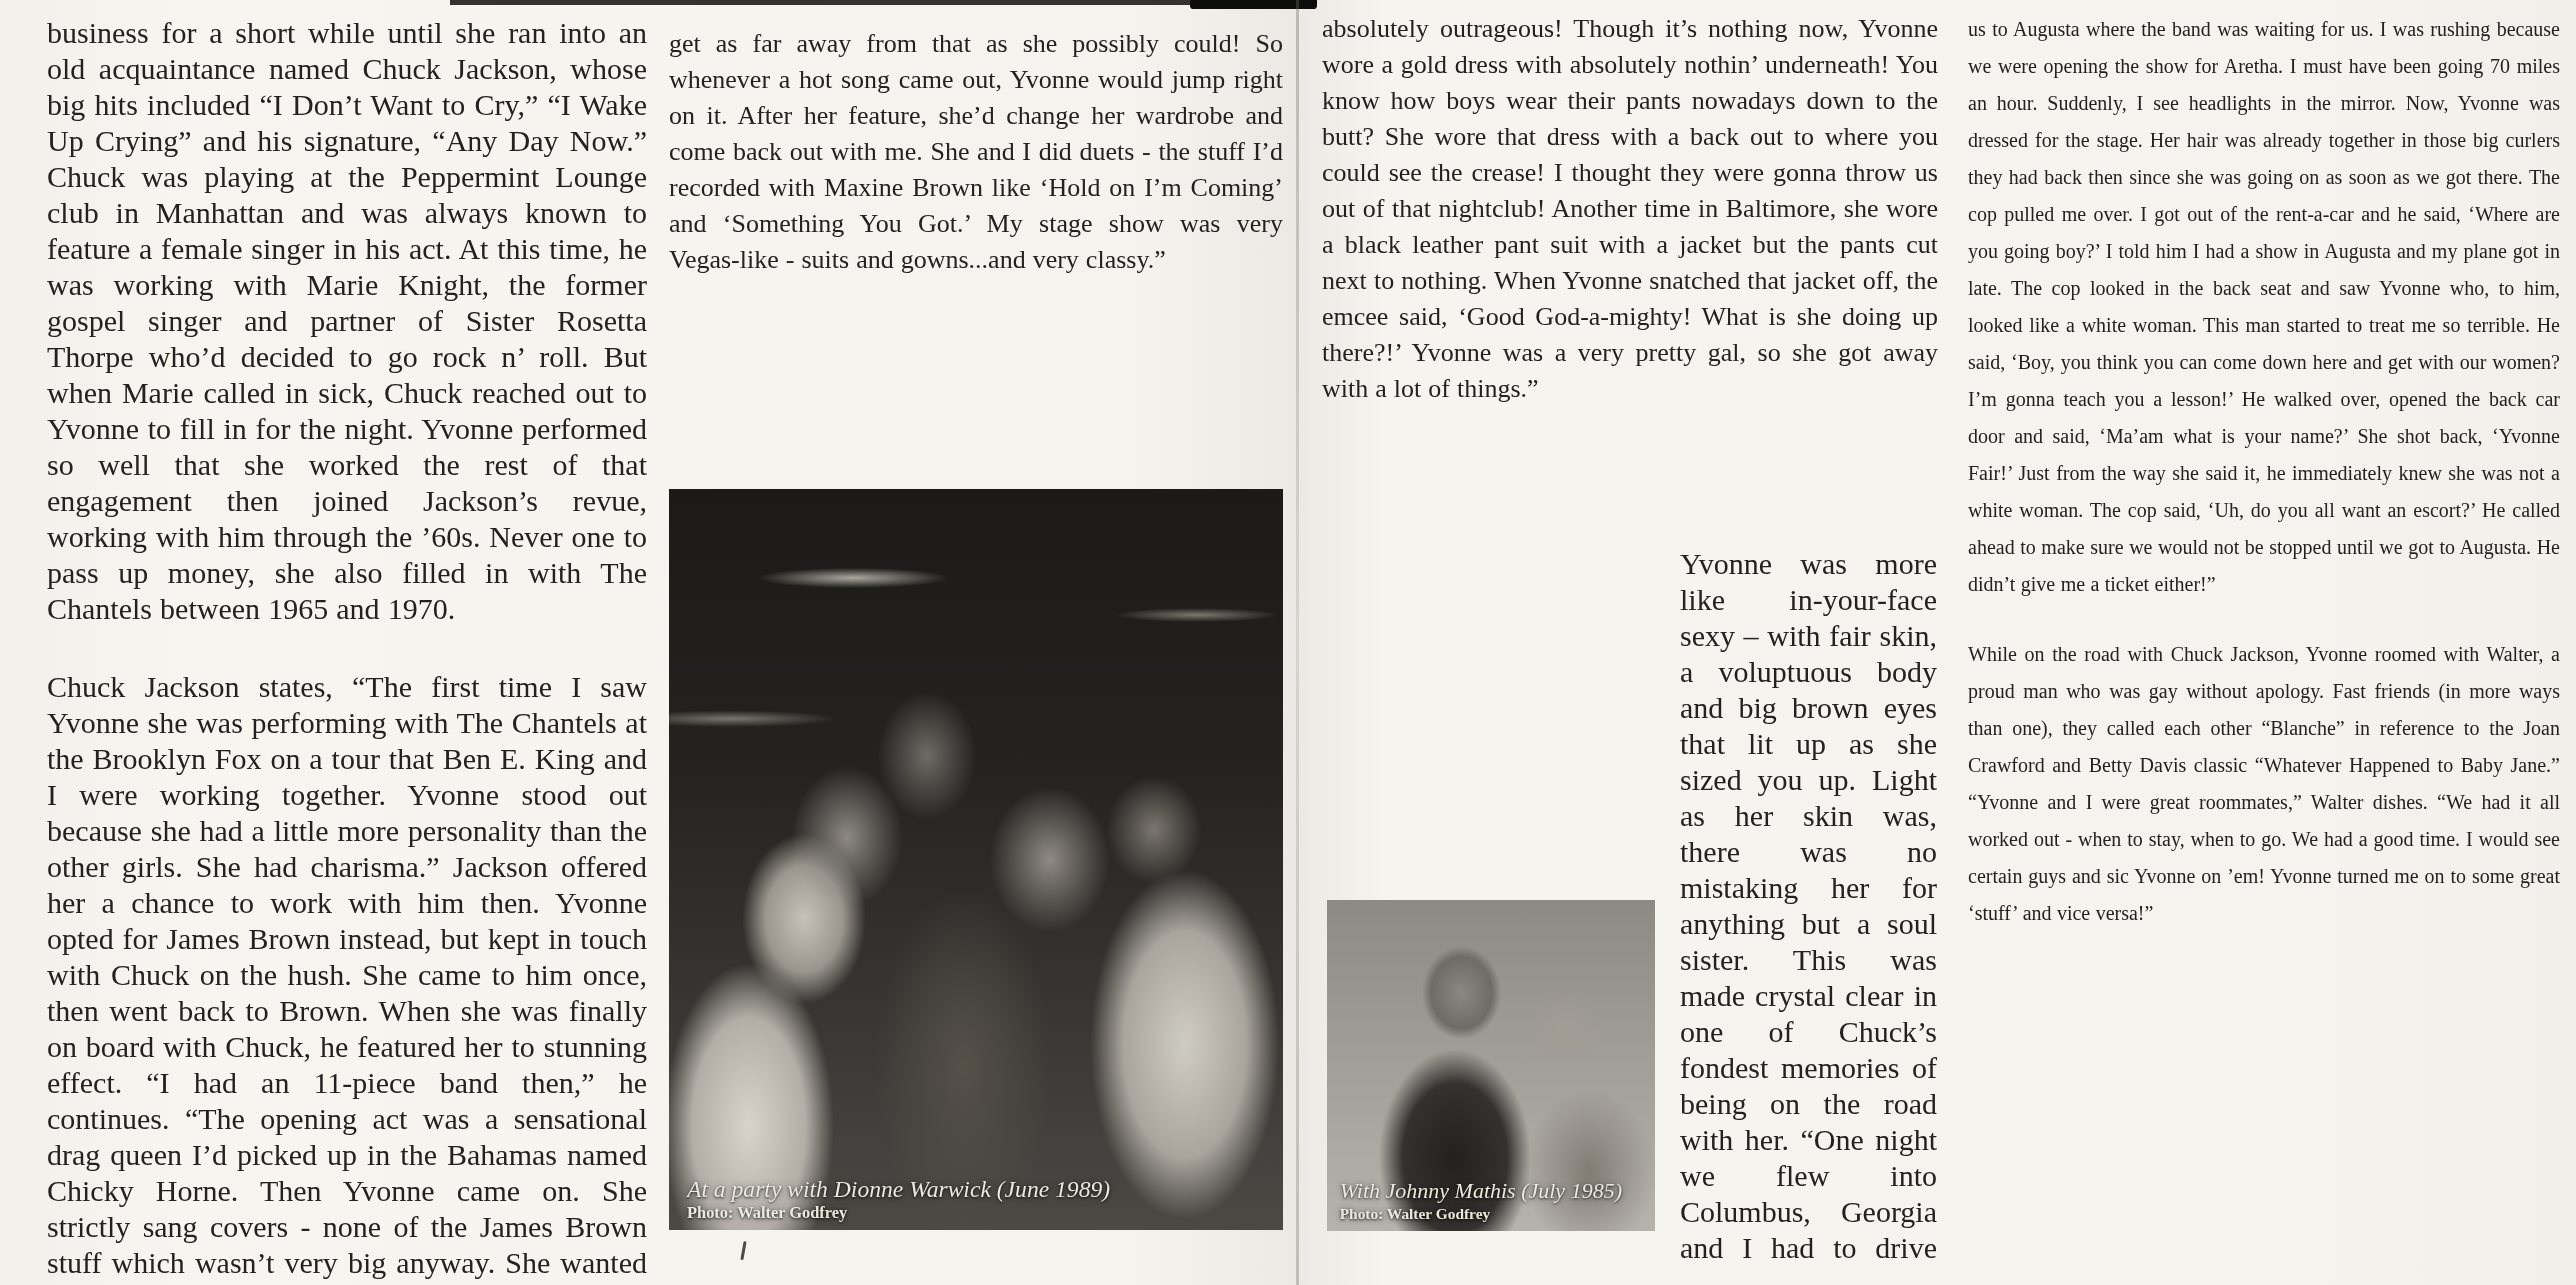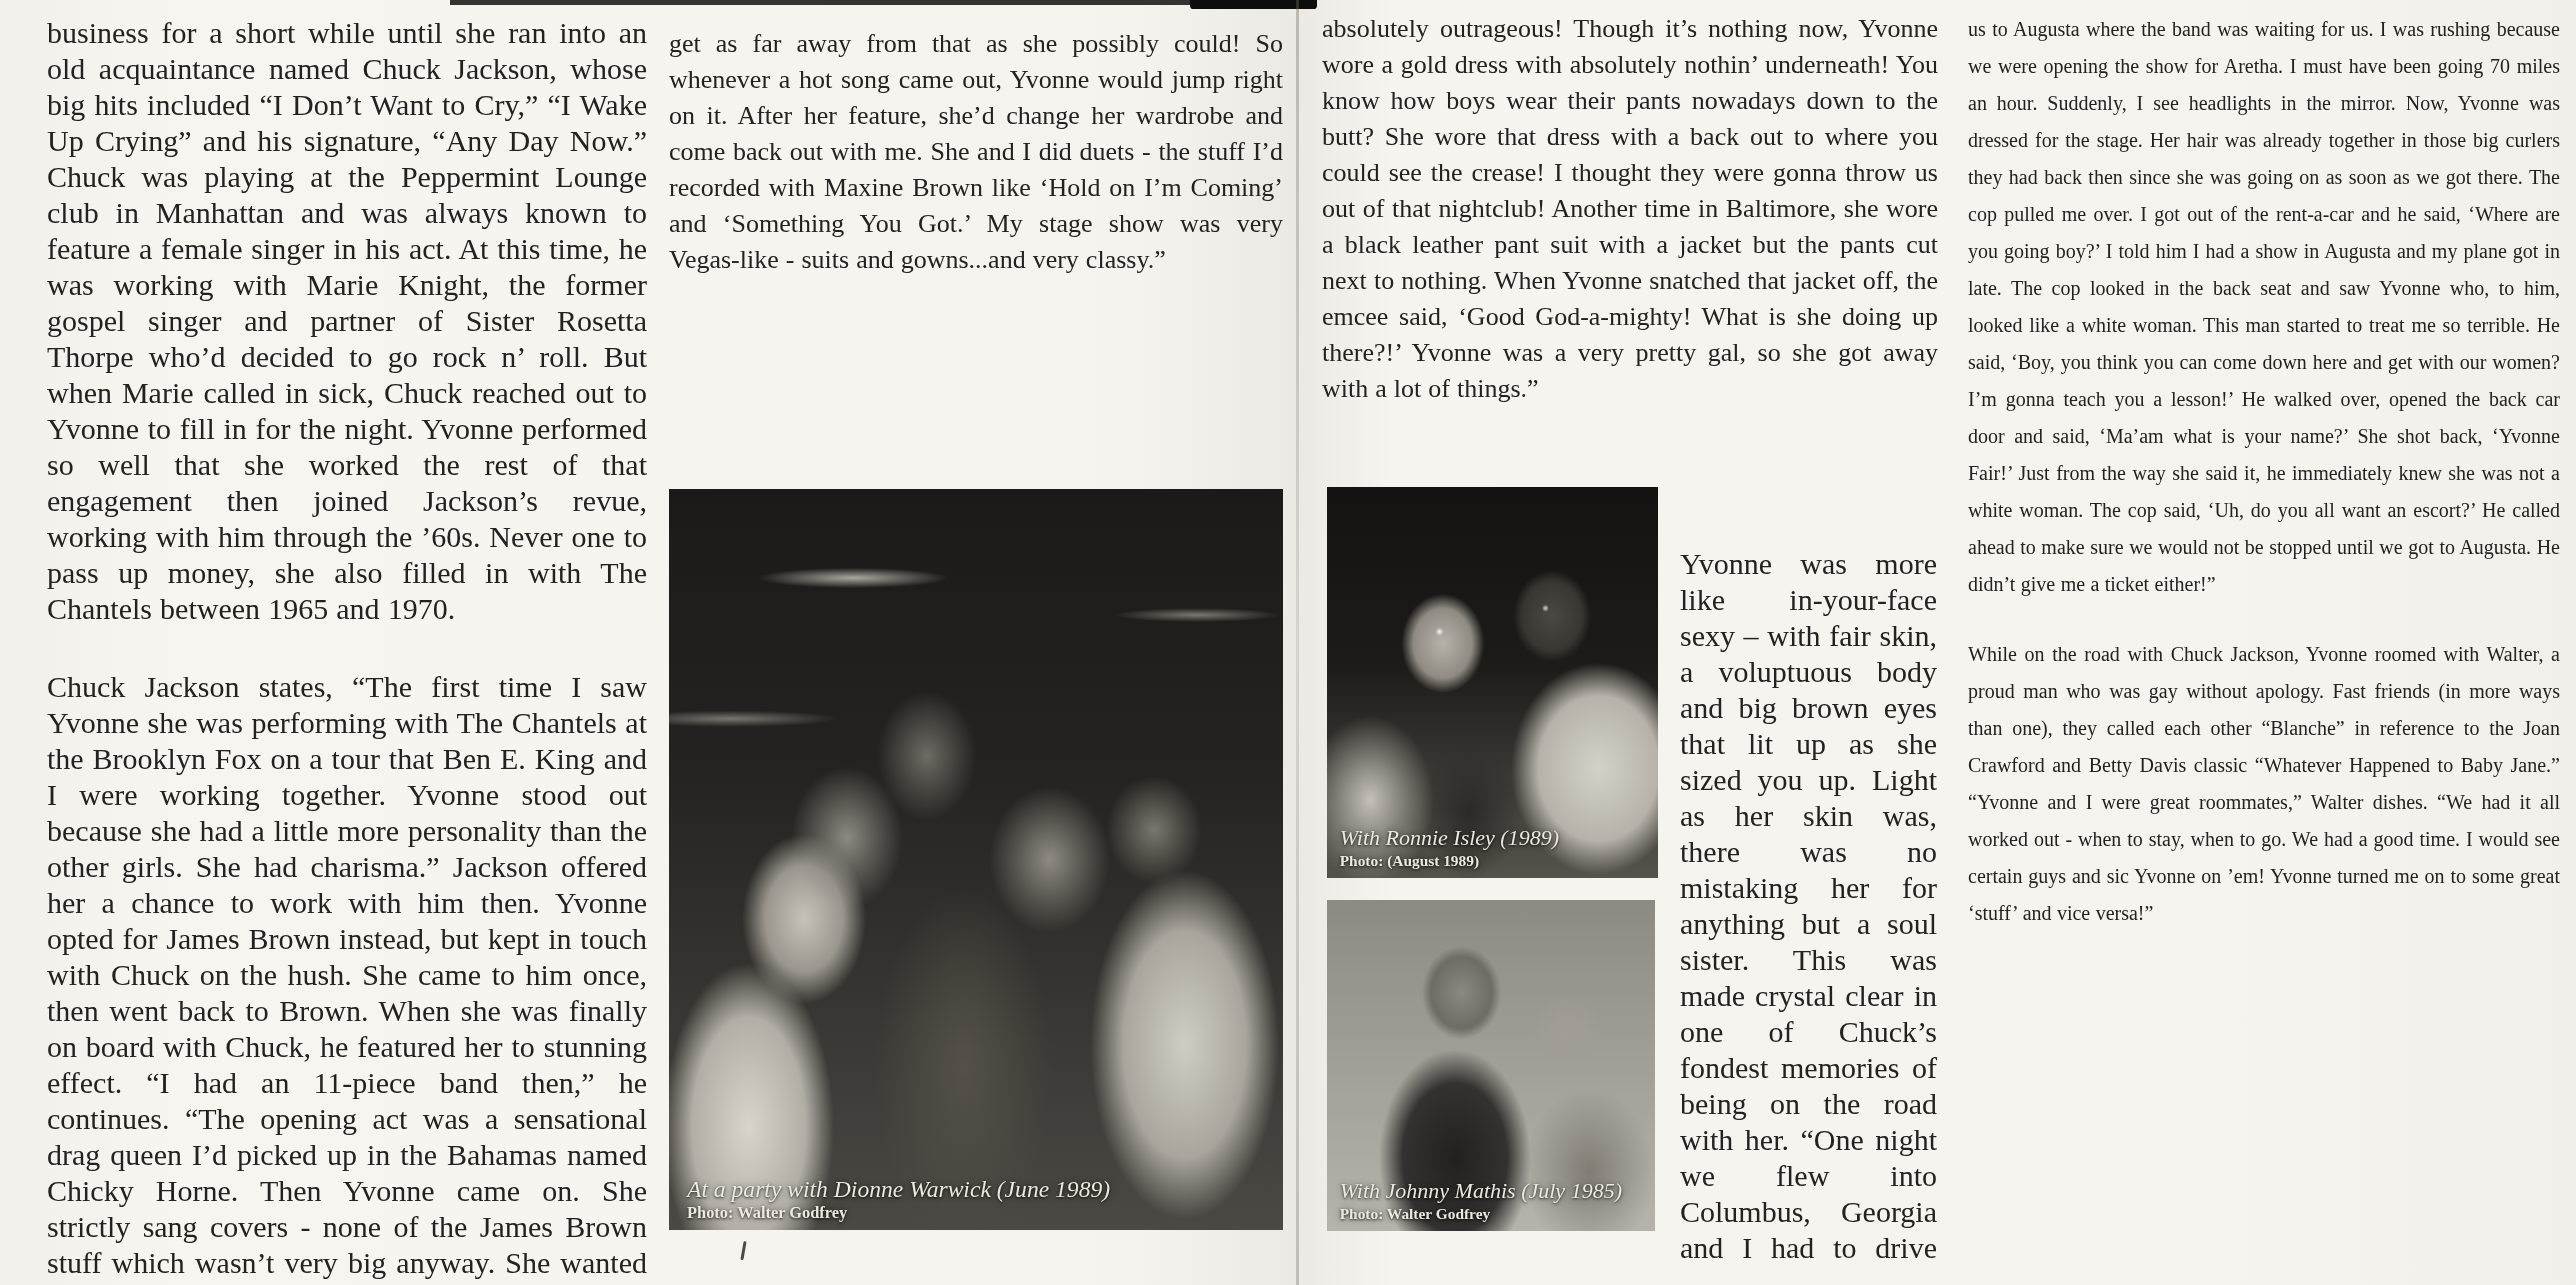--- a/index.html
+++ b/index.html
@@ -126,27 +126,20 @@
     <figcaption>
       <div class="cap">At a party with Dionne Warwick (June 1989)</div>
       <div class="credit">Photo: Walter Godfrey</div>
     </figcaption>
   </figure>
 
   <div class="col col3">
     <p>absolutely outrageous! Though it’s nothing now, Yvonne wore a gold dress with absolutely nothin’ underneath! You know how boys wear their pants nowadays down to the butt? She wore that dress with a back out to where you could see the crease! I thought they were gonna throw us out of that nightclub! Another time in Baltimore, she wore a black leather pant suit with a jacket but the pants cut next to nothing. When Yvonne snatched that jacket off, the emcee said, ‘Good God-a-mighty! What is she doing up there?!’ Yvonne was a very pretty gal, so she got away with a lot of things.”</p>
   </div>
 
-  <figure class="photo photo2" style="left:1327px; top:487px; width:331px; height:391px;">
-    <div class="art art-isley"></div>
-    <figcaption style="left:12.7px;">
-      <div class="cap">With Ronnie Isley (1989)</div>
-      <div class="credit">Photo: (August 1989)</div>
-    </figcaption>
-  </figure>
 
   <figure class="photo photo3" style="left:1327px; top:900px; width:328px; height:331px;">
     <div class="art art-mathis"></div>
     <figcaption style="left:12.7px;">
       <div class="cap">With Johnny Mathis (July 1985)</div>
       <div class="credit">Photo: Walter Godfrey</div>
     </figcaption>
   </figure>
 
   <div class="col colwrap">

